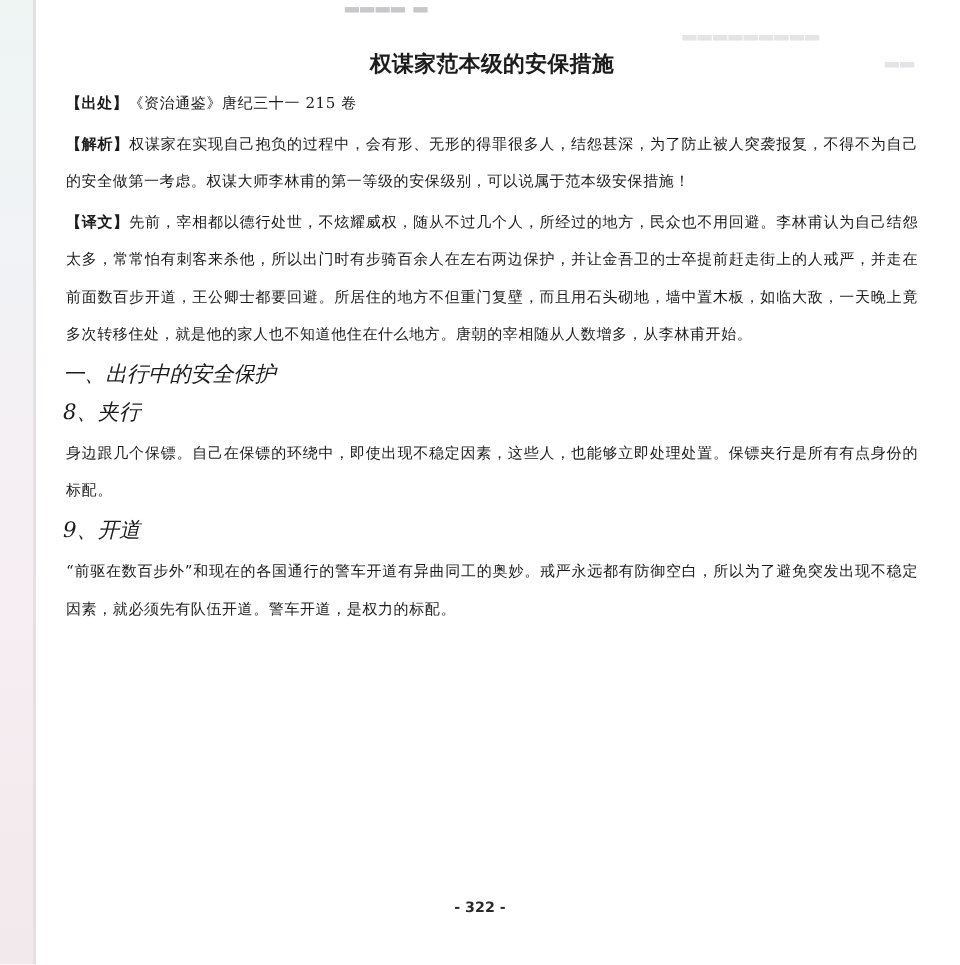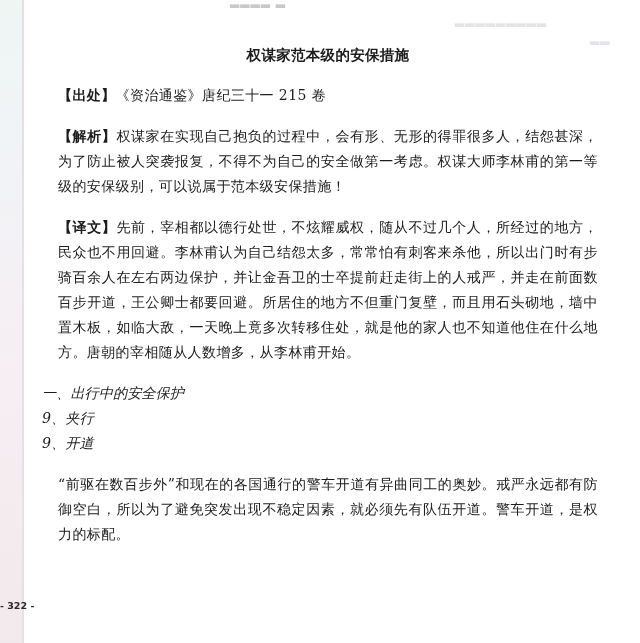--- a/index.html
+++ b/index.html
@@ -51,44 +51,45 @@
       left: 42px;
       top: 30px;
       width: 572px;
     }
     .title {
       text-align: center;
       font-weight: bold;
       font-size: 14.5px;
       line-height: 25px;
       height: 25px;
-      margin: 12px;
+      margin: 0;
       letter-spacing: 0.3px;
     }
     .para {
-      font-size: 14px;
+      font-size: 10px;
       line-height: 25px;
-      margin: 16px;
+      margin: 2px;
       text-align: justify;
       letter-spacing: 0.4px;
     }
     .tag {
       font-weight: bold;
     }
     .section-heading {
       font-size: 14.2px;
       line-height: 25px;
       margin: 0;
       font-style: italic;
     }
     .page-number {
       position: absolute;
       left: 0;
       width: 640px;
       top: 600px;
+      text-align: center;
       font-family: "DejaVu Sans", "Liberation Sans", sans-serif;
       font-size: 9.5px;
       font-weight: bold;
       color: #2a2a2a;
     }
   </style>
 </head>
 <body>
 
 <div class="left-edge"></div>
@@ -103,19 +104,20 @@
 
   <p class="para"><span class="tag">【出处】</span><span>《资治通鉴》唐纪三十一 215 卷</span></p>
 
 
   <p class="para"><span class="tag">【解析】</span><span>权谋家在实现自己抱负的过程中，会有形、无形的得罪很多人，结怨甚深，为了防止被人突袭报复，不得不为自己的安全做第一考虑。权谋大师李林甫的第一等级的安保级别，可以说属于范本级安保措施！</span></p>
 
   <p class="para"><span class="tag">【译文】</span><span>先前，宰相都以德行处世，不炫耀威权，随从不过几个人，所经过的地方，民众也不用回避。李林甫认为自己结怨太多，常常怕有刺客来杀他，所以出门时有步骑百余人在左右两边保护，并让金吾卫的士卒提前赶走街上的人戒严，并走在前面数百步开道，王公卿士都要回避。所居住的地方不但重门复壁，而且用石头砌地，墙中置木板，如临大敌，一天晚上竟多次转移住处，就是他的家人也不知道他住在什么地方。唐朝的宰相随从人数增多，从李林甫开始。</span></p>
 
   <p class="section-heading">一、出行中的安全保护</p>
 
-  <p class="section-heading">9、夹行</p>
+  <p class="section-heading">8、夹行</p>
+  <p class="para">身边跟几个保镖。自己在保镖的环绕中，即使出现不稳定因素，这些人，也能够立即处理处置。保镖夹行是所有有点身份的标配。</p>
 
   <p class="section-heading">9、开道</p>
   <p class="para">“前驱在数百步外”和现在的各国通行的警车开道有异曲同工的奥妙。戒严永远都有防御空白，所以为了避免突发出现不稳定因素，就必须先有队伍开道。警车开道，是权力的标配。</p>
 </div>
 
 <div class="page-number">- 322 -</div>
 
 </body></html>

